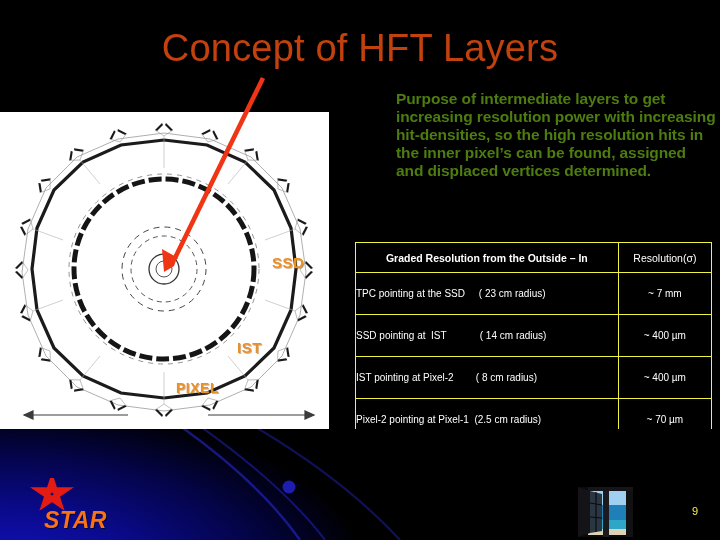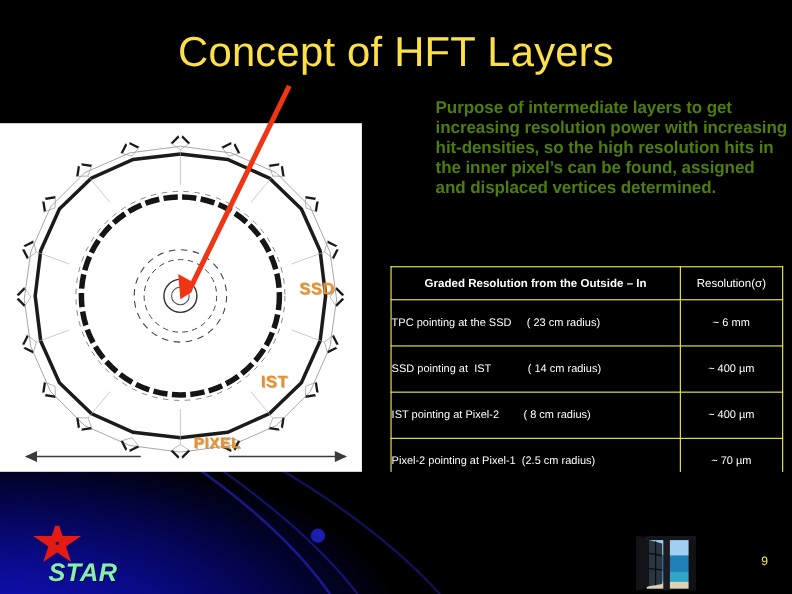--- a/index.html
+++ b/index.html
@@ -23,21 +23,21 @@
     overflow: hidden;
   }
 
   
   #slide-title {
     position: absolute;
     left: 0;
     top: 26px;
     width: 720px;
     text-align: center;
-    color: #fde047;
+    color: #c2410c;
     font-size: 38px;
     font-weight: normal;
     letter-spacing: 0.2px;
     line-height: 44px;
     white-space: nowrap;
   }
 
   
   #purpose-text {
     position: absolute;
@@ -69,21 +69,21 @@
   .diagram-label {
     position: absolute;
     color: #E8912B;
     font-weight: bold;
     font-size: 15px;
     text-shadow: 1px 1px 0 rgba(150,90,20,0.45);
     letter-spacing: 0.5px;
   }
   #label-ssd { left: 272px; top: 142px; }
   #label-ist { left: 237px; top: 227px; }
-  #label-pixel { left: 144px; top: 282px; font-size: 14px; padding-left: 32px; }
+  #label-pixel { left: 144px; top: 268px; font-size: 14px; padding-left: 32px; }
 
   
   #beam-arrow {
     position: absolute;
     left: 0; top: 0;
     width: 720px; height: 540px;
     pointer-events: none;
   }
 
   
@@ -152,21 +152,21 @@
   }
   #star-logo .star-shape {
     position: absolute;
     left: 2px;
     top: 0px;
   }
   #star-logo .star-word {
     position: absolute;
     left: 22px;
     top: 29px;
-    color: #86efac;
+    color: #f97316;
     font-size: 23px;
     font-weight: bold;
     font-style: italic;
     letter-spacing: 0.5px;
     text-shadow: 1px 1px 0 rgba(0,0,0,0.55);
   }
   #footer-note {
     position: absolute;
     left: 265px;
     top: 507px;
@@ -333,21 +333,21 @@
     </colgroup>
     <thead>
       <tr>
         <th class="col-grade">Graded Resolution from the Outside – In</th>
         <th class="col-res">Resolution(σ)</th>
       </tr>
     </thead>
     <tbody>
       <tr>
         <td class="desc-cell">TPC pointing at the SSD     ( 23 cm radius)</td>
-        <td class="val-cell">~ 6 mm</td>
+        <td class="val-cell">~ 7 mm</td>
       </tr>
       <tr>
         <td class="desc-cell">SSD pointing at  IST            ( 14 cm radius)</td>
         <td class="val-cell">~ 400 µm</td>
       </tr>
       <tr>
         <td class="desc-cell">IST pointing at Pixel-2        ( 8 cm radius)</td>
         <td class="val-cell">~ 400 µm</td>
       </tr>
       <tr>

